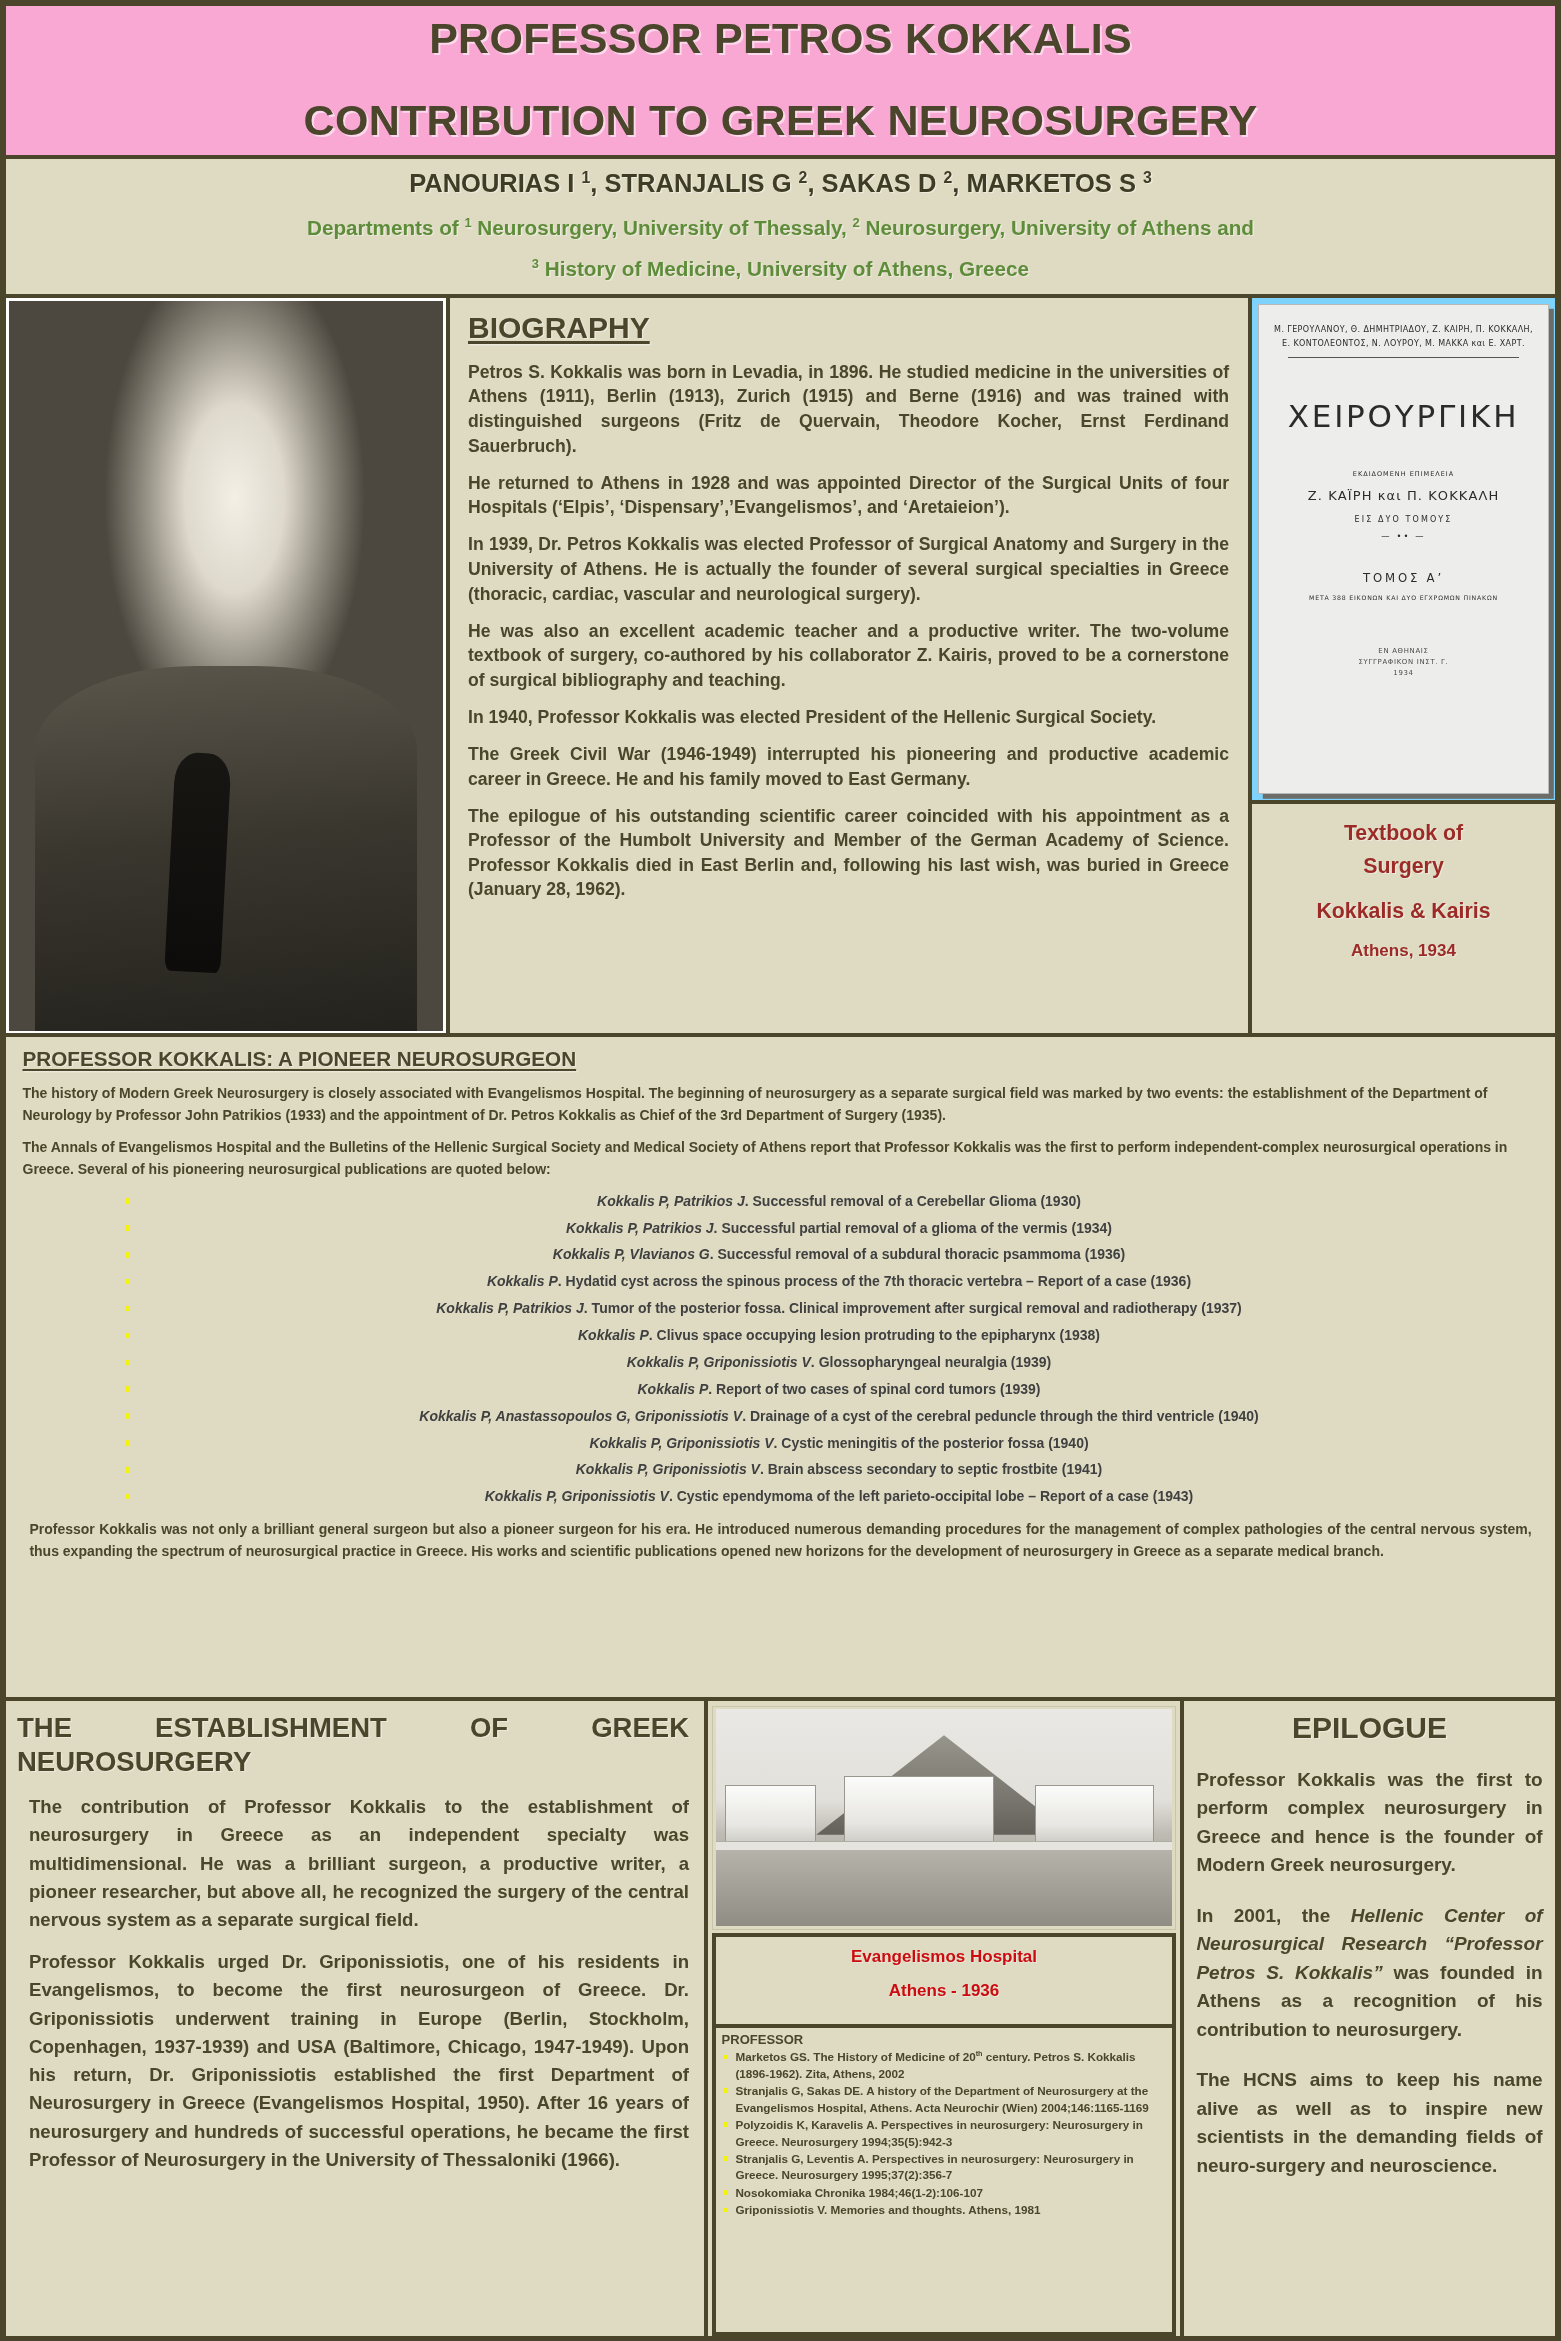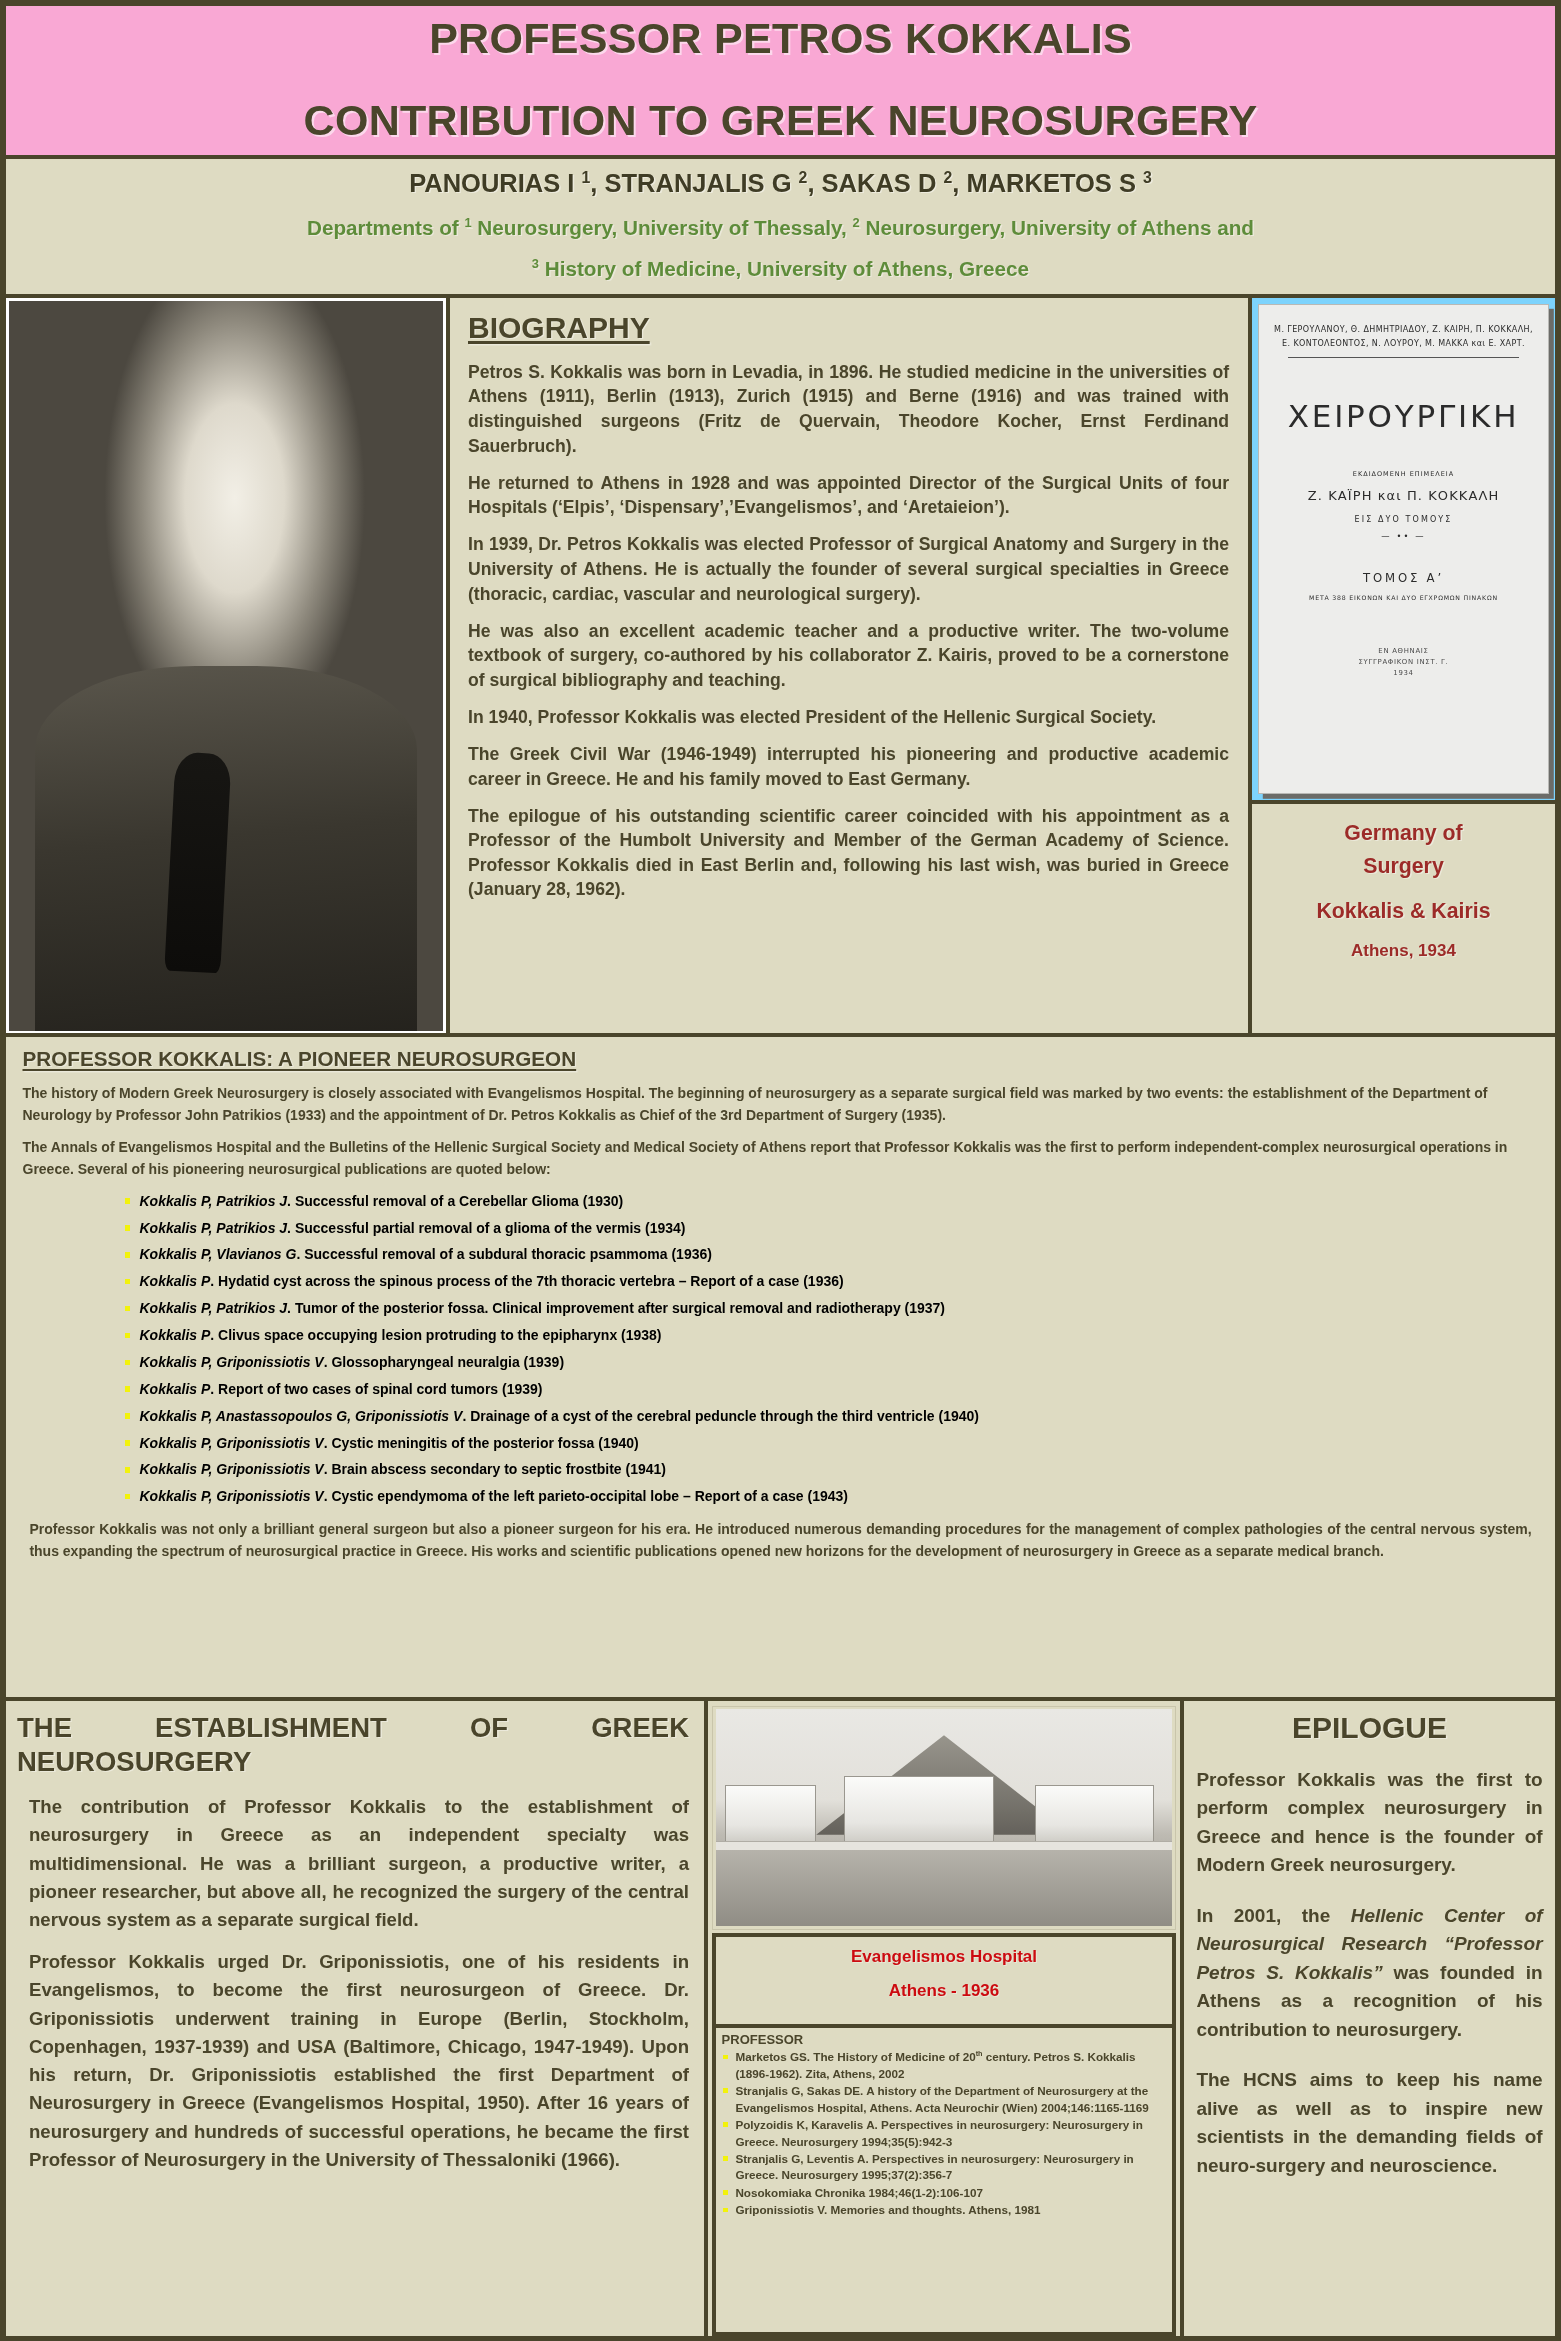--- a/index.html
+++ b/index.html
@@ -206,24 +206,25 @@
     color: #4A452B;
     line-height: 1.55;
     margin-bottom: 10.3px;
     text-align: left;
   }
   .pub-list { list-style: none; margin: 5.5px 0 6.9px 102px; }
   .pub-item {
     position: relative;
     font-size: 14px;
     font-weight: bold;
-    color: #000000;
+    color: #404040;
     line-height: 1.55;
     margin-bottom: 5.2px;
     padding-left: 15px;
+    text-align: center;
   }
   .pub-item::before {
     content: "";
     position: absolute;
     left: 0; top: 7.6px;
     width: 5.5px; height: 5.5px;
     background: #F2F20C;
   }
   .pub-item i { font-style: italic; }
   .closing-para {
@@ -425,21 +426,21 @@
           <div class="bp-tomos">ΤΟΜΟΣ Α’</div>
           <div class="bp-meta">ΜΕΤΑ 388 ΕΙΚΟΝΩΝ ΚΑΙ ΔΥΟ ΕΓΧΡΩΜΩΝ ΠΙΝΑΚΩΝ</div>
           <div class="bp-foot">
             <div>ΕΝ ΑΘΗΝΑΙΣ</div>
             <div>ΣΥΓΓΡΑΦΙΚΟΝ ΙΝΣΤ. Γ.</div>
             <div>1934</div>
           </div>
         </div>
       </div>
       <div class="textbook-caption">
-        <div class="tc-line">Germany of</div>
+        <div class="tc-line">Textbook of</div>
         <div class="tc-line">Surgery</div>
         <div class="tc-line mid">Kokkalis &amp; Kairis</div>
         <div class="tc-line small">Athens, 1934</div>
       </div>
     </div>
   </div>
 
   <div class="row-pioneer">
     <div class="pioneer-heading">PROFESSOR KOKKALIS: A PIONEER NEUROSURGEON</div>
     <div class="pioneer-para">The history of Modern Greek Neurosurgery is closely associated with Evangelismos Hospital. The beginning of neurosurgery as a separate surgical field was marked by two events: the establishment of the Department of Neurology by Professor John Patrikios (1933) and the appointment of Dr. Petros Kokkalis as Chief of the 3rd Department of Surgery (1935).</div>

